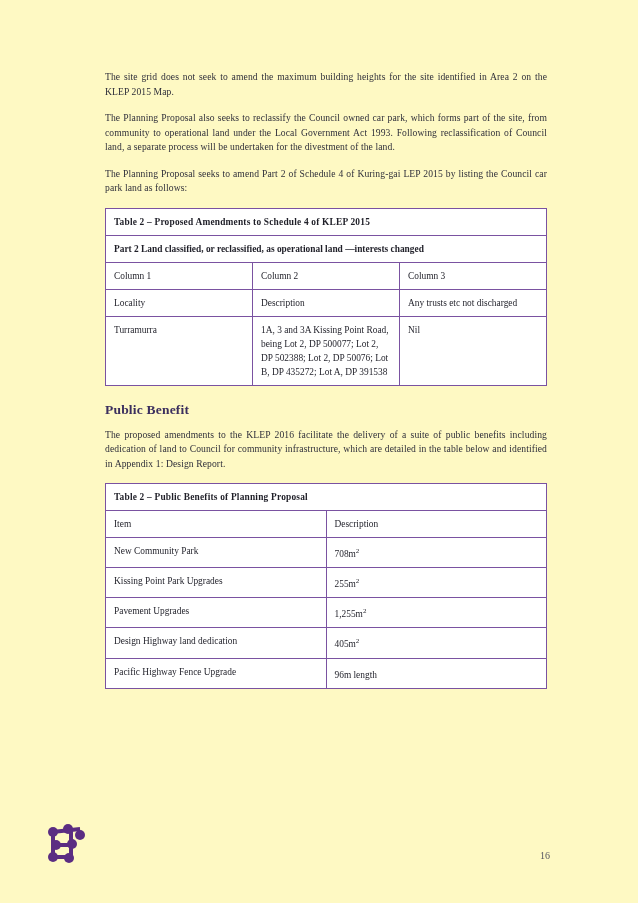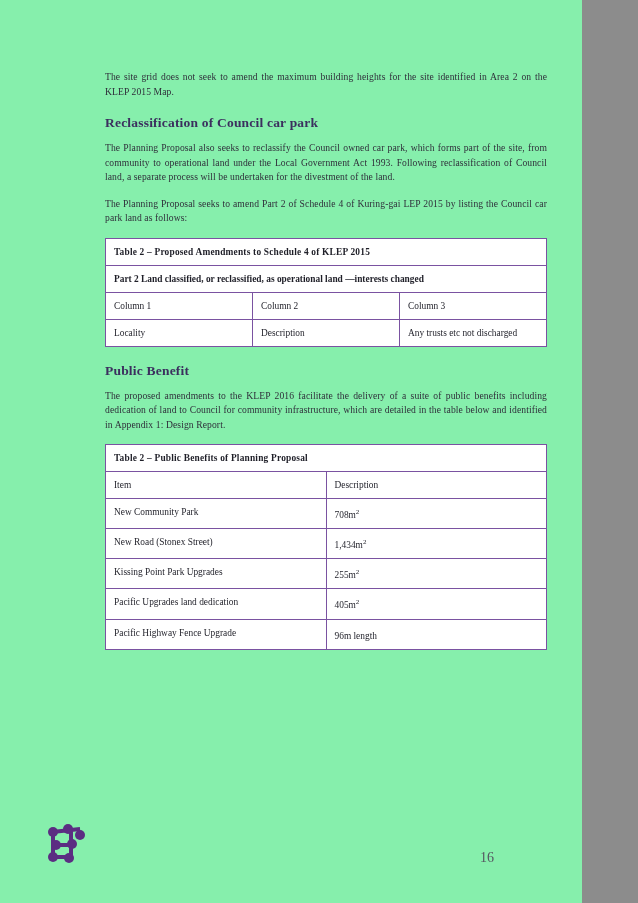--- a/index.html
+++ b/index.html
@@ -10,23 +10,23 @@
     width: 638px;
     height: 903px;
     background: #8c8c8c;
     font-family: "Liberation Serif", serif;
     overflow: hidden;
   }
   .page {
     position: absolute;
     left: 0;
     top: 0;
-    width: 582px;
+    width: 638px;
     height: 903px;
-    background: #86efac;
+    background: #fef9c3;
     box-sizing: border-box;
   }
   .content {
     position: absolute;
     left: 105px;
     top: 70px;
     width: 442px;
   }
   p.body-text {
     font-family: "Liberation Serif", serif;
@@ -122,34 +122,33 @@
     left: 42px;
     top: 820px;
     width: 48px;
     height: 48px;
   }
   .page-number {
     position: absolute;
     right: 88px;
     top: 850px;
     font-family: "Liberation Serif", serif;
-    font-size: 14px;
+    font-size: 10px;
     color: #555560;
     filter: blur(0.4px);
   }
 </style>
 </head>
 <body>
 
 <div class="page">
   <div class="content">
 
     <p class="body-text">The site grid does not seek to amend the maximum building heights for the site identified in Area 2 on the KLEP 2015 Map.</p>
 
-    <h2 class="heading">Reclassification of Council car park</h2>
 
     <p class="body-text">The Planning Proposal also seeks to reclassify the Council owned car park, which forms part of the site, from community to operational land under the Local Government Act 1993. Following reclassification of Council land, a separate process will be undertaken for the divestment of the land.</p>
 
     <p class="body-text">The Planning Proposal seeks to amend Part 2 of Schedule 4 of Kuring-gai LEP 2015 by listing the Council car park land as follows:</p>
 
     <table class="doc-table">
       <tbody>
           <tr>
         <td class="tbl-title" colspan="3">Table 2 –  Proposed Amendments to Schedule 4 of    KLEP 2015</td>
       </tr>
@@ -159,20 +158,25 @@
       <tr>
         <td class="tbl-colhead t2-c1">Column 1</td>
         <td class="tbl-colhead t2-c2">Column 2</td>
         <td class="tbl-colhead t2-c3">Column 3</td>
       </tr>
       <tr>
         <td class="tbl-cell-tint t2-c1">Locality</td>
         <td class="tbl-cell-tint t2-c2">Description</td>
         <td class="tbl-cell-tint t2-c3">Any trusts etc not discharged</td>
       </tr>
+      <tr>
+        <td class="tbl-cell t2-c1">Turramurra</td>
+        <td class="tbl-cell t2-c2">1A, 3 and 3A Kissing Point Road, being Lot 2, DP 500077; Lot 2, DP 502388; Lot 2, DP 50076; Lot B, DP 435272; Lot A, DP 391538</td>
+        <td class="tbl-cell t2-c3">Nil</td>
+      </tr>
     </tbody>
       </table>
 
     <h2 class="heading">Public Benefit</h2>
 
     <p class="body-text">The proposed amendments to the KLEP 2016 facilitate the delivery of a suite of public benefits including dedication of land to Council for community infrastructure, which are detailed in the table below and identified in Appendix 1: Design Report.</p>
 
     <table class="doc-table">
       <tbody>
           <tr>
@@ -180,29 +184,29 @@
       </tr>
       <tr>
         <td class="tbl-head-grey t3-c1">Item</td>
         <td class="tbl-head-grey t3-c2">Description</td>
       </tr>
       <tr>
         <td class="tbl-cell-tint t3-c1">New Community Park</td>
         <td class="tbl-cell t3-c2"><span>708m</span><sup>2</sup></td>
       </tr>
       <tr>
-        <td class="tbl-cell-tint t3-c1">New Road (Stonex Street)</td>
-        <td class="tbl-cell t3-c2"><span>1,434m</span><sup>2</sup></td>
-      </tr>
-      <tr>
         <td class="tbl-cell-tint t3-c1">Kissing Point Park Upgrades</td>
         <td class="tbl-cell t3-c2"><span>255m</span><sup>2</sup></td>
       </tr>
       <tr>
-        <td class="tbl-cell-tint t3-c1">Pacific Upgrades land dedication</td>
+        <td class="tbl-cell-tint t3-c1">Pavement Upgrades</td>
+        <td class="tbl-cell t3-c2"><span>1,255m</span><sup>2</sup></td>
+      </tr>
+      <tr>
+        <td class="tbl-cell-tint t3-c1">Design Highway land dedication</td>
         <td class="tbl-cell t3-c2"><span>405m</span><sup>2</sup></td>
       </tr>
       <tr>
         <td class="tbl-cell-tint t3-c1">Pacific Highway Fence Upgrade</td>
         <td class="tbl-cell t3-c2"><span>96m length</span><sup></sup></td>
       </tr>
     </tbody>
       </table>
 
   </div>

